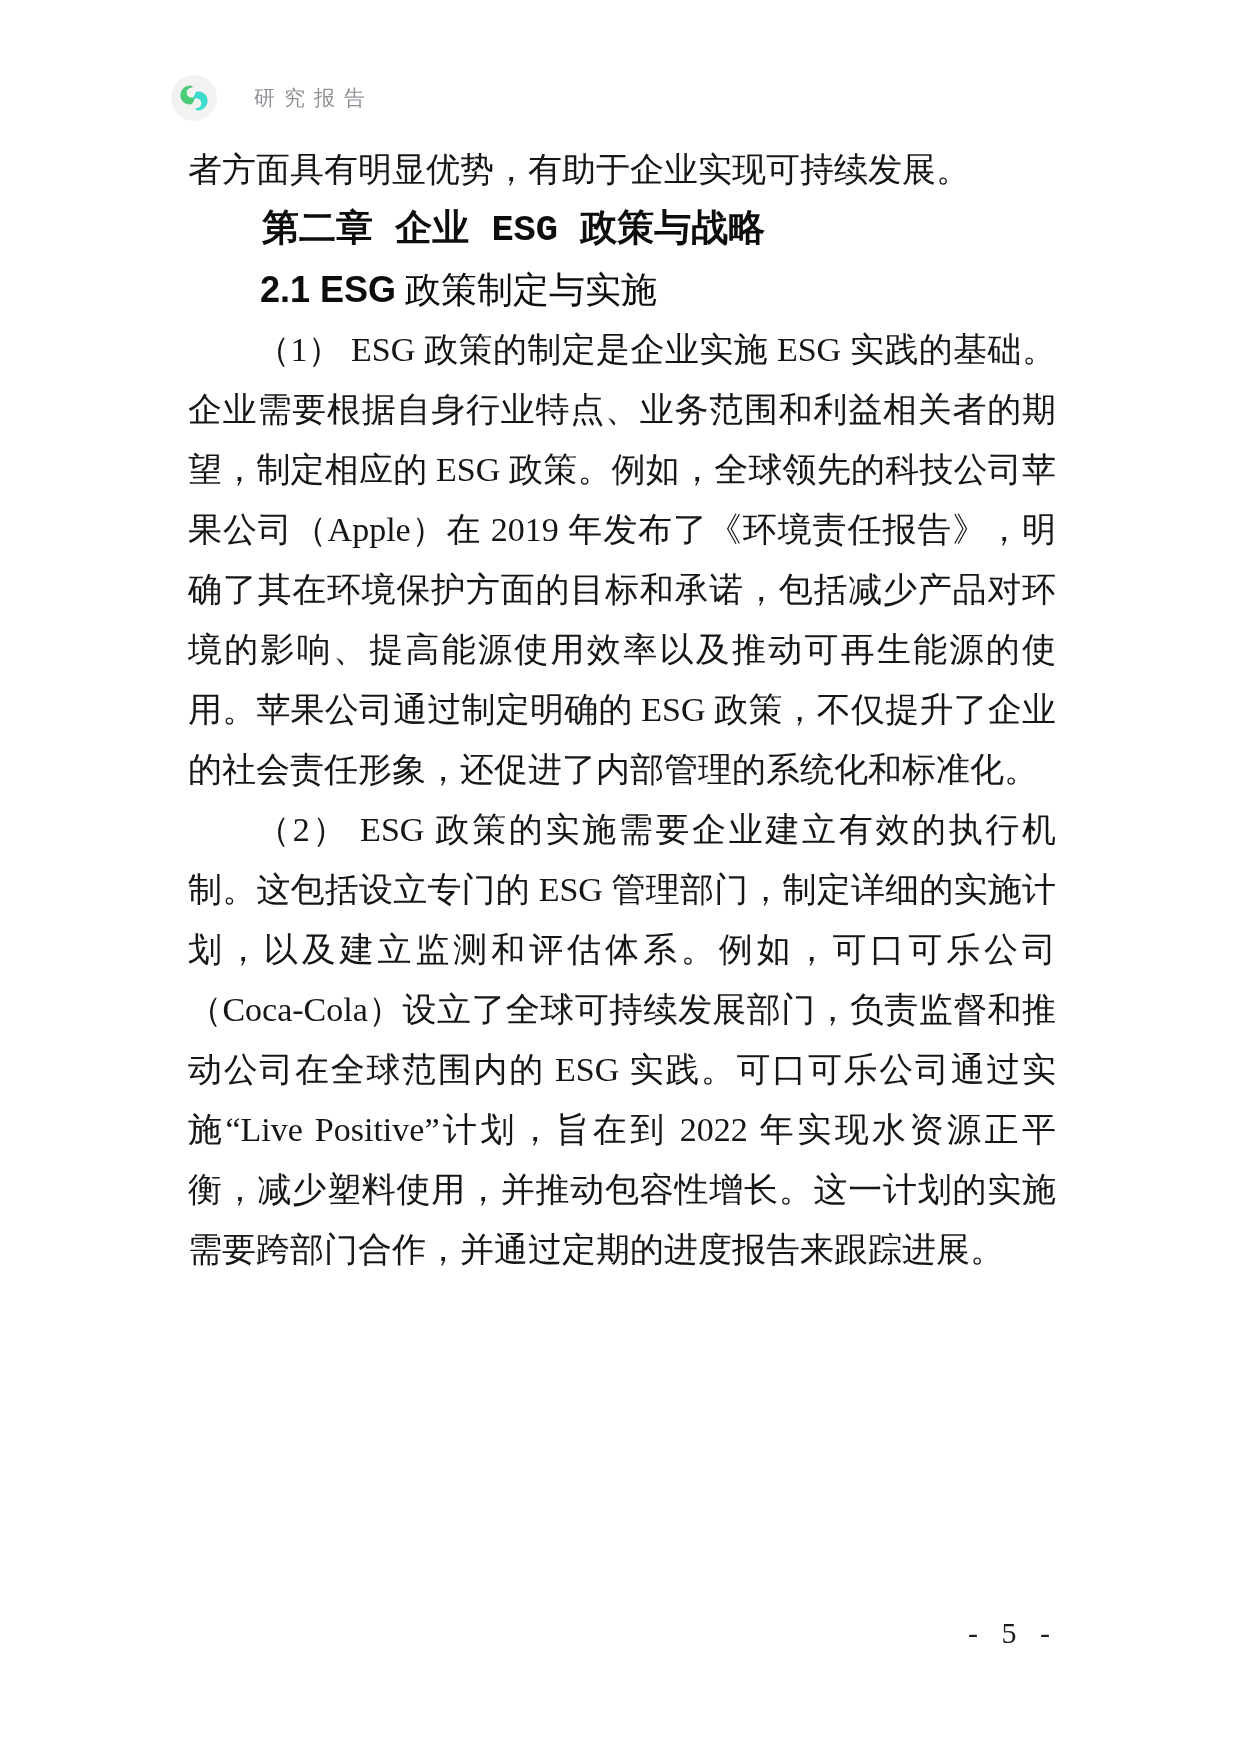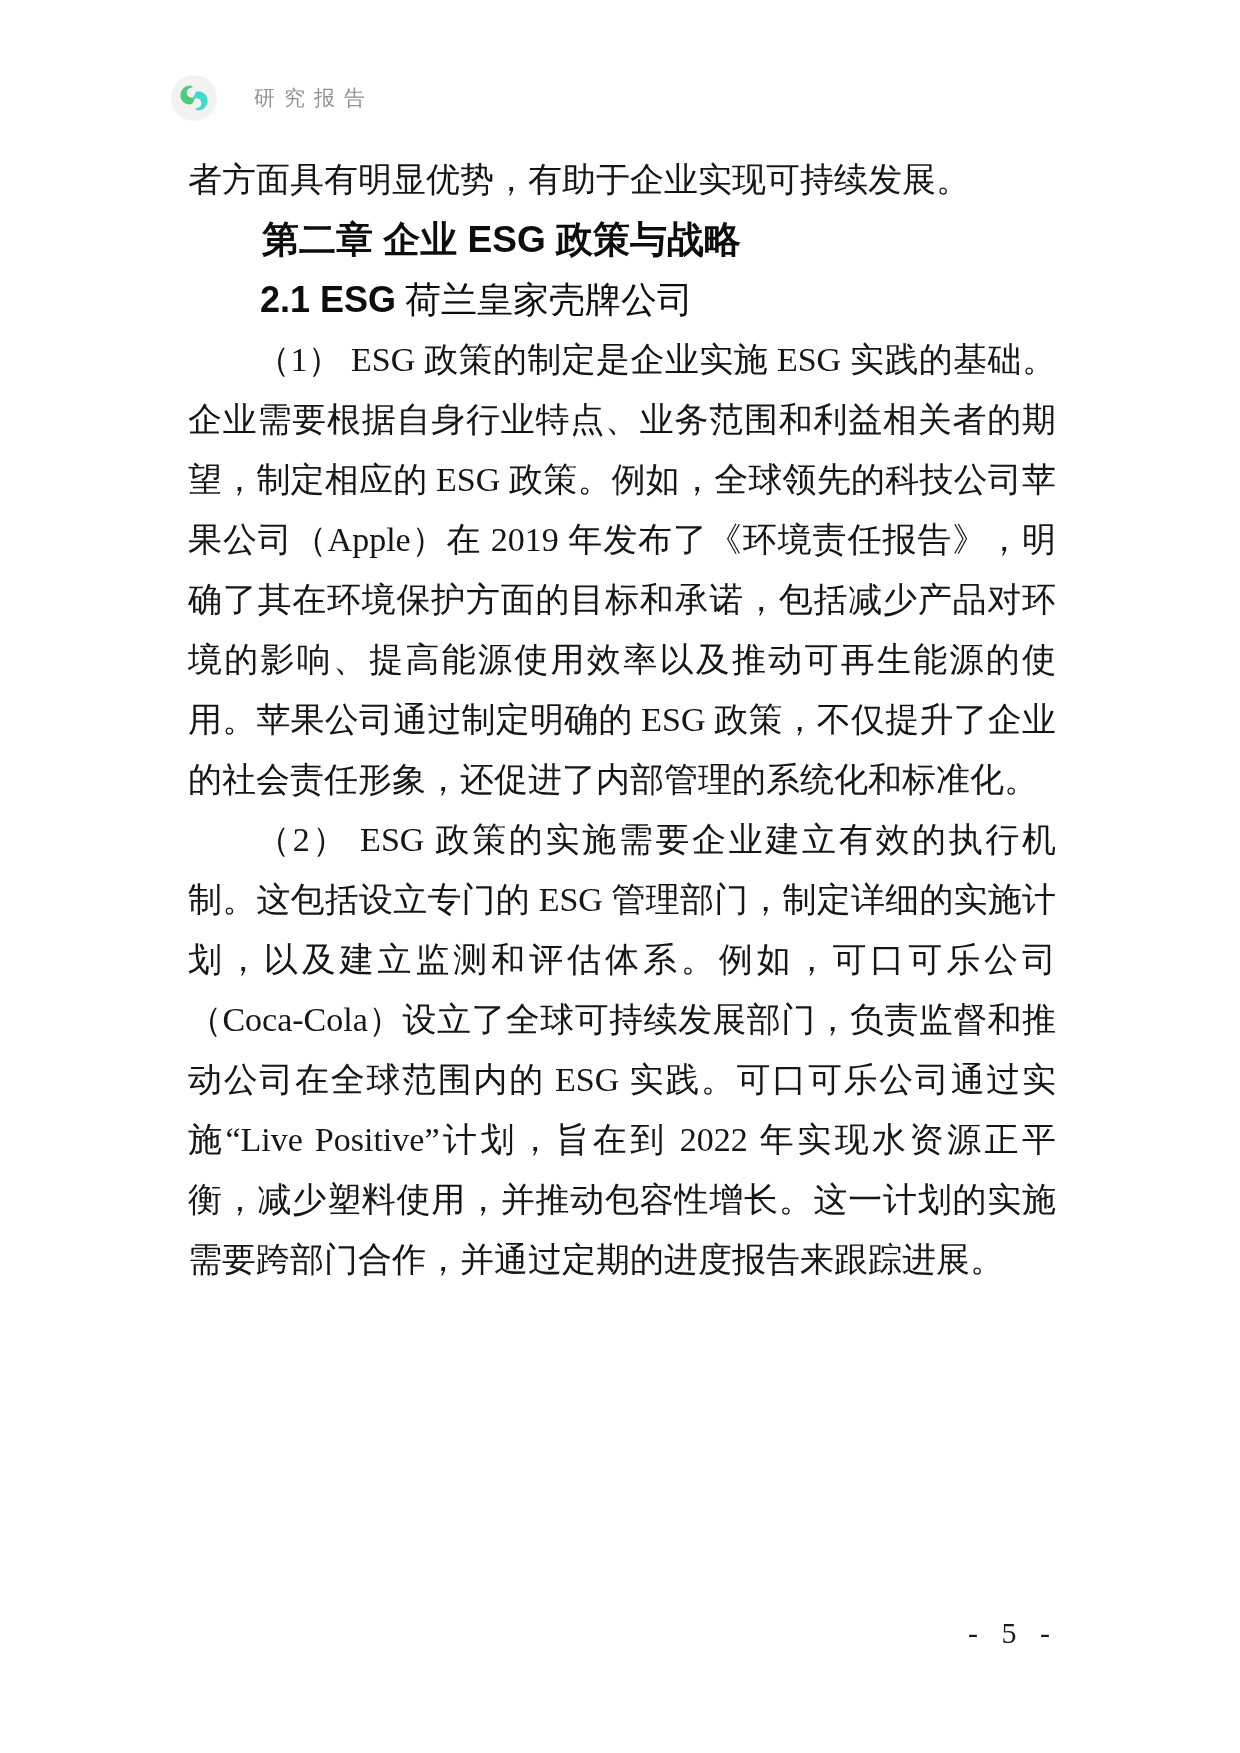--- a/index.html
+++ b/index.html
@@ -35,36 +35,36 @@
     font-size: 21px;
     letter-spacing: 9px;
     color: #8e9296;
     font-family: "Liberation Serif", "DejaVu Serif", serif;
   }
 
   
   .content {
     position: absolute;
     left: 188px;
-    top: 150px;
+    top: 140px;
     width: 868px;
     font-size: 34px;
     line-height: 60px;
     text-align: justify;
     text-justify: inter-ideograph;
   }
   .content p { margin: 0; }
 
   .continuation-line {
     text-indent: 0;
   }
   .chapter-heading {
     margin: 0;
     text-indent: 2em;
-    font-family: Liberation Sans, sans-serif;
+    font-family: Liberation Mono, monospace;
     font-weight: 700;
     font-size: 37px;
     line-height: 60px;
     text-align: left;
     color: #0d0d0d;
   }
   .section-heading {
     margin: 22px 0 3px 0;
     text-indent: 2em;
     font-size: 36px;
@@ -104,21 +104,21 @@
       <path d="M26 35 c7 0 11.5 -6 9.5 -12.5 c-1.6 -4.4 -6.4 -6.6 -10.7 -5.2 l-3.3 6.4 c5.2 -1.2 8.4 0.9 8.5 4.1 c0.1 3.1 -2.1 5.2 -6.2 5.2 z" fill="#2ed9c8" opacity="0.92"></path>
     </svg>
     <span class="brand-text">研究报告</span>
   </div>
 
   <div class="content">
     <p class="continuation-line">者方面具有明显优势，有助于企业实现可持续发展。</p>
 
     <p class="chapter-heading">第二章 企业 ESG 政策与战略</p>
 
-    <p class="section-heading"><span class="sec-num">2.1 ESG</span><span> 荷兰皇家壳牌公司</span></p>
+    <p class="section-heading"><span class="sec-num">2.1 ESG</span><span> 政策制定与实施</span></p>
 
     <p class="body-para">（1） ESG 政策的制定是企业实施 ESG 实践的基础。企业需要根据自身行业特点、业务范围和利益相关者的期望，制定相应的 ESG 政策。例如，全球领先的科技公司苹果公司（Apple）在 2019 年发布了《环境责任报告》，明确了其在环境保护方面的目标和承诺，包括减少产品对环境的影响、提高能源使用效率以及推动可再生能源的使用。苹果公司通过制定明确的 ESG 政策，不仅提升了企业的社会责任形象，还促进了内部管理的系统化和标准化。</p>
 
     <p class="body-para">（2） ESG 政策的实施需要企业建立有效的执行机制。这包括设立专门的 ESG 管理部门，制定详细的实施计划，以及建立监测和评估体系。例如，可口可乐公司（Coca-Cola）设立了全球可持续发展部门，负责监督和推动公司在全球范围内的 ESG 实践。可口可乐公司通过实施“Live Positive”计划，旨在到 2022 年实现水资源正平衡，减少塑料使用，并推动包容性增长。这一计划的实施需要跨部门合作，并通过定期的进度报告来跟踪进展。</p>
 
   </div>
 
   <div class="page-number">- 5 -</div>
 
 </div>

